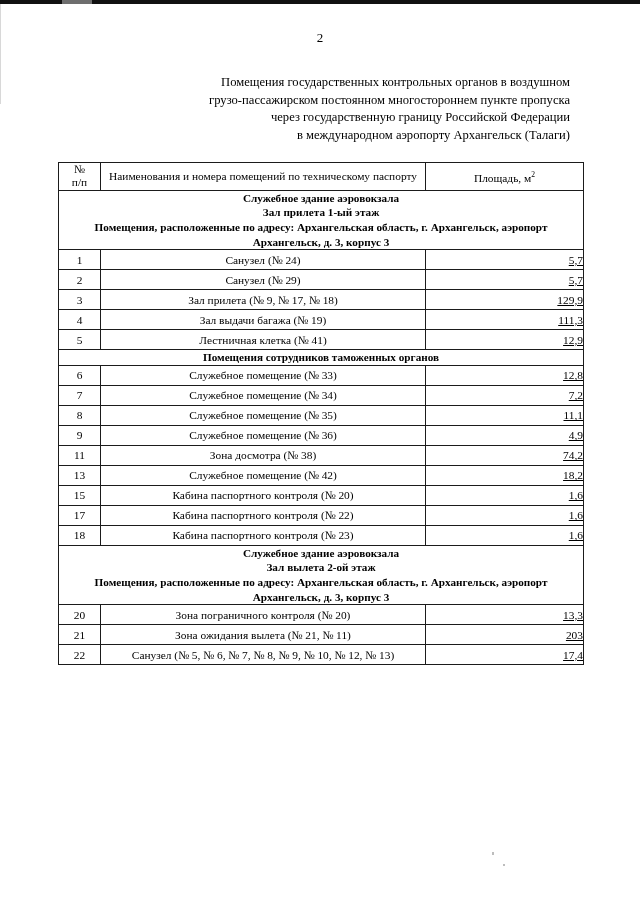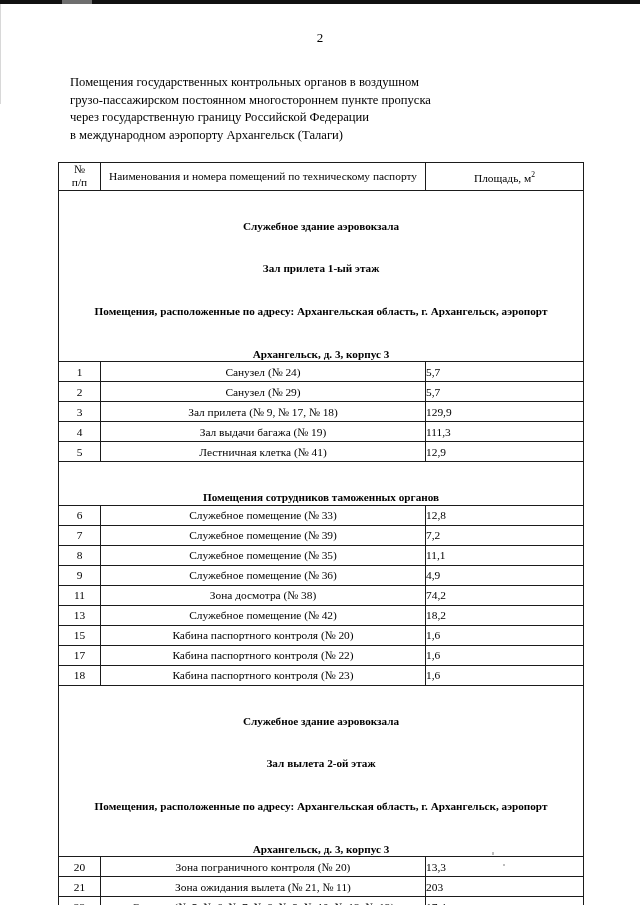--- a/index.html
+++ b/index.html
@@ -55,21 +55,21 @@
     text-align: center;
     font-size: 13px;
     letter-spacing: 0.2px;
   }
 
   .doc-title {
     position: absolute;
     top: 74px;
     left: 70px;
     width: 500px;
-    text-align: left;
+    text-align: right;
     font-size: 12.6px;
     line-height: 17.6px;
   }
   .doc-title .tline { display: block; white-space: nowrap; }
 
   
   .tbl-wrap {
     position: absolute;
     top: 162px;
     left: 58px;
@@ -99,37 +99,38 @@
   }
   th.hd sup { font-size: 7.6px; vertical-align: super; }
 
   td.sect {
     text-align: center;
     font-weight: bold;
     padding: 3px 6px 4px 6px;
     line-height: 14.6px;
     font-size: 11.2px;
   }
-  td.sect .sline { display: block; margin-top: 28px; }
+  td.sect .sline { display: block; }
 
   td.num {
     text-align: center;
     height: 19px;
     font-size: 11.4px;
   }
   td.name {
     text-align: center;
     padding-left: 5px;
     height: 19px;
     font-size: 11.4px;
   }
   td.area {
-    text-align: left;
+    text-align: right;
     height: 19px;
     font-size: 11.4px;
+    text-decoration: underline;
   }
 
   
   .speck { position: absolute; background: #bdbdbd; }
   .speck.s1 { top: 852px; left: 492px; width: 2px; height: 3px; }
   .speck.s2 { top: 864px; left: 503px; width: 2px; height: 2px; }
 </style>
 </head>
 <body>
 
@@ -206,21 +207,21 @@
               <span class="sline">Помещения сотрудников таможенных органов</span>
             </td>
           </tr>
           <tr>
             <td class="num">6</td>
             <td class="name">Служебное помещение (№ 33)</td>
             <td class="area">12,8</td>
           </tr>
           <tr>
             <td class="num">7</td>
-            <td class="name">Служебное помещение (№ 39)</td>
+            <td class="name">Служебное помещение (№ 34)</td>
             <td class="area">7,2</td>
           </tr>
           <tr>
             <td class="num">8</td>
             <td class="name">Служебное помещение (№ 35)</td>
             <td class="area">11,1</td>
           </tr>
           <tr>
             <td class="num">9</td>
             <td class="name">Служебное помещение (№ 36)</td>

